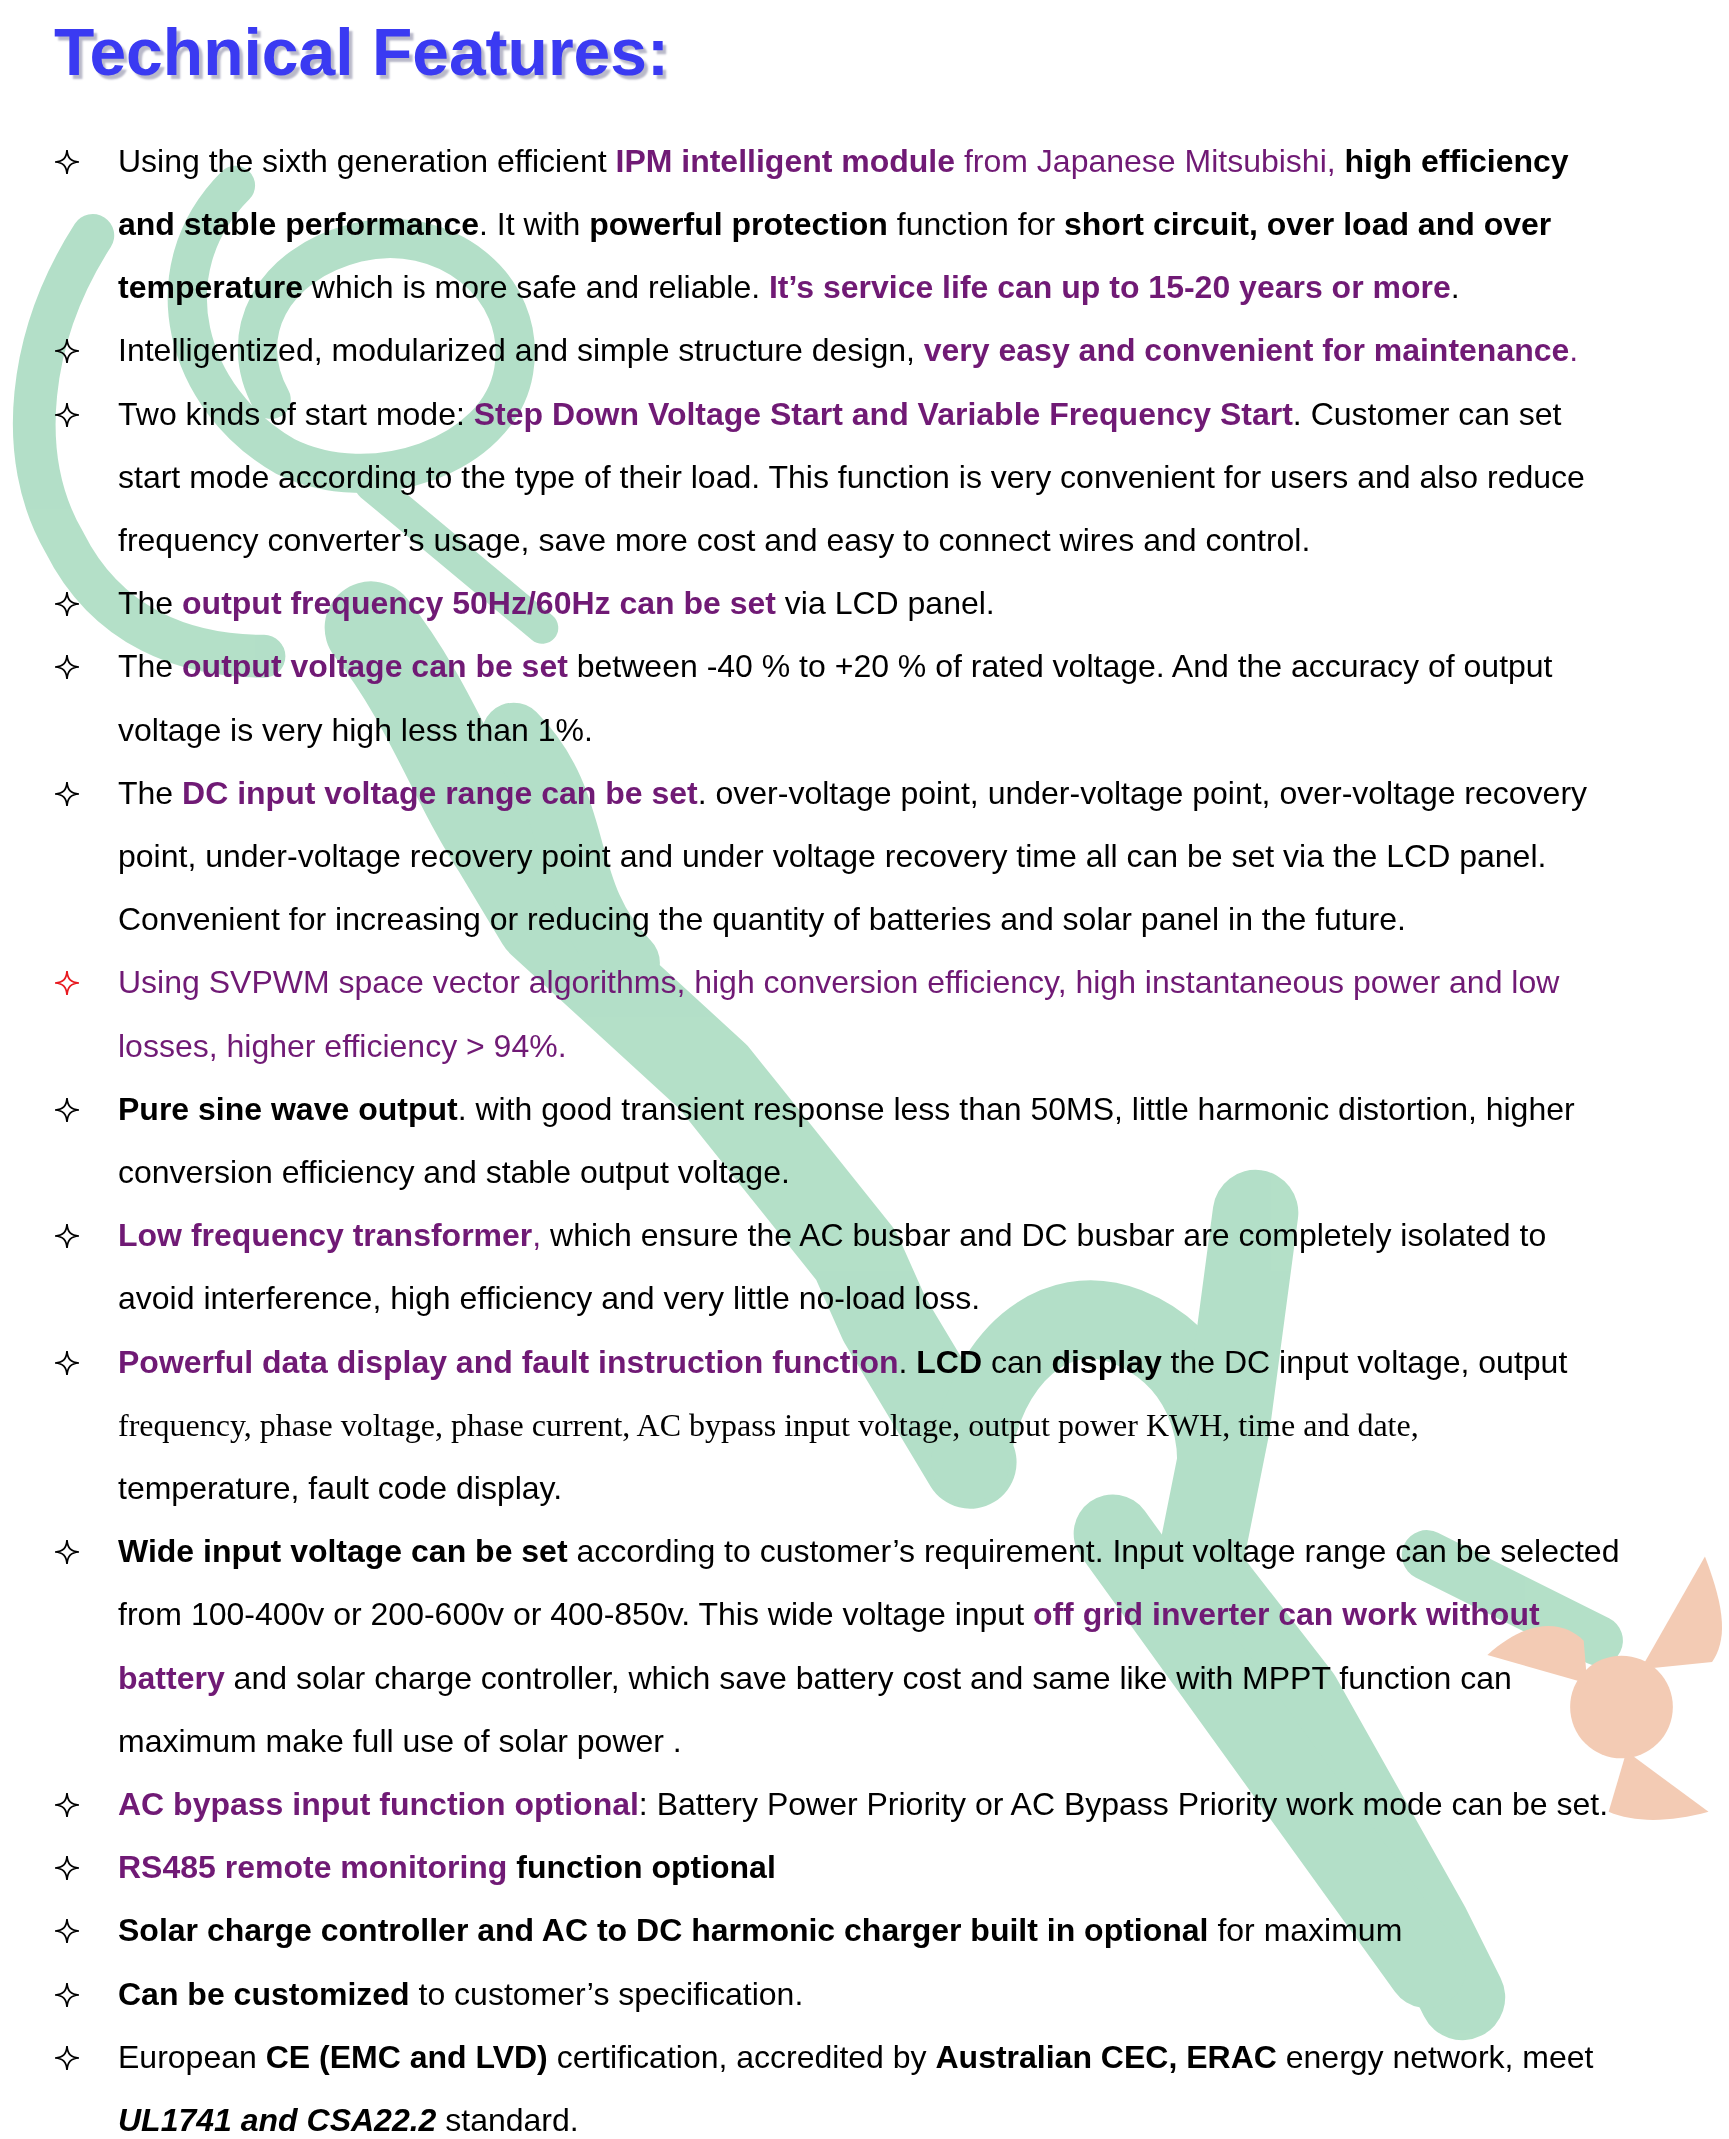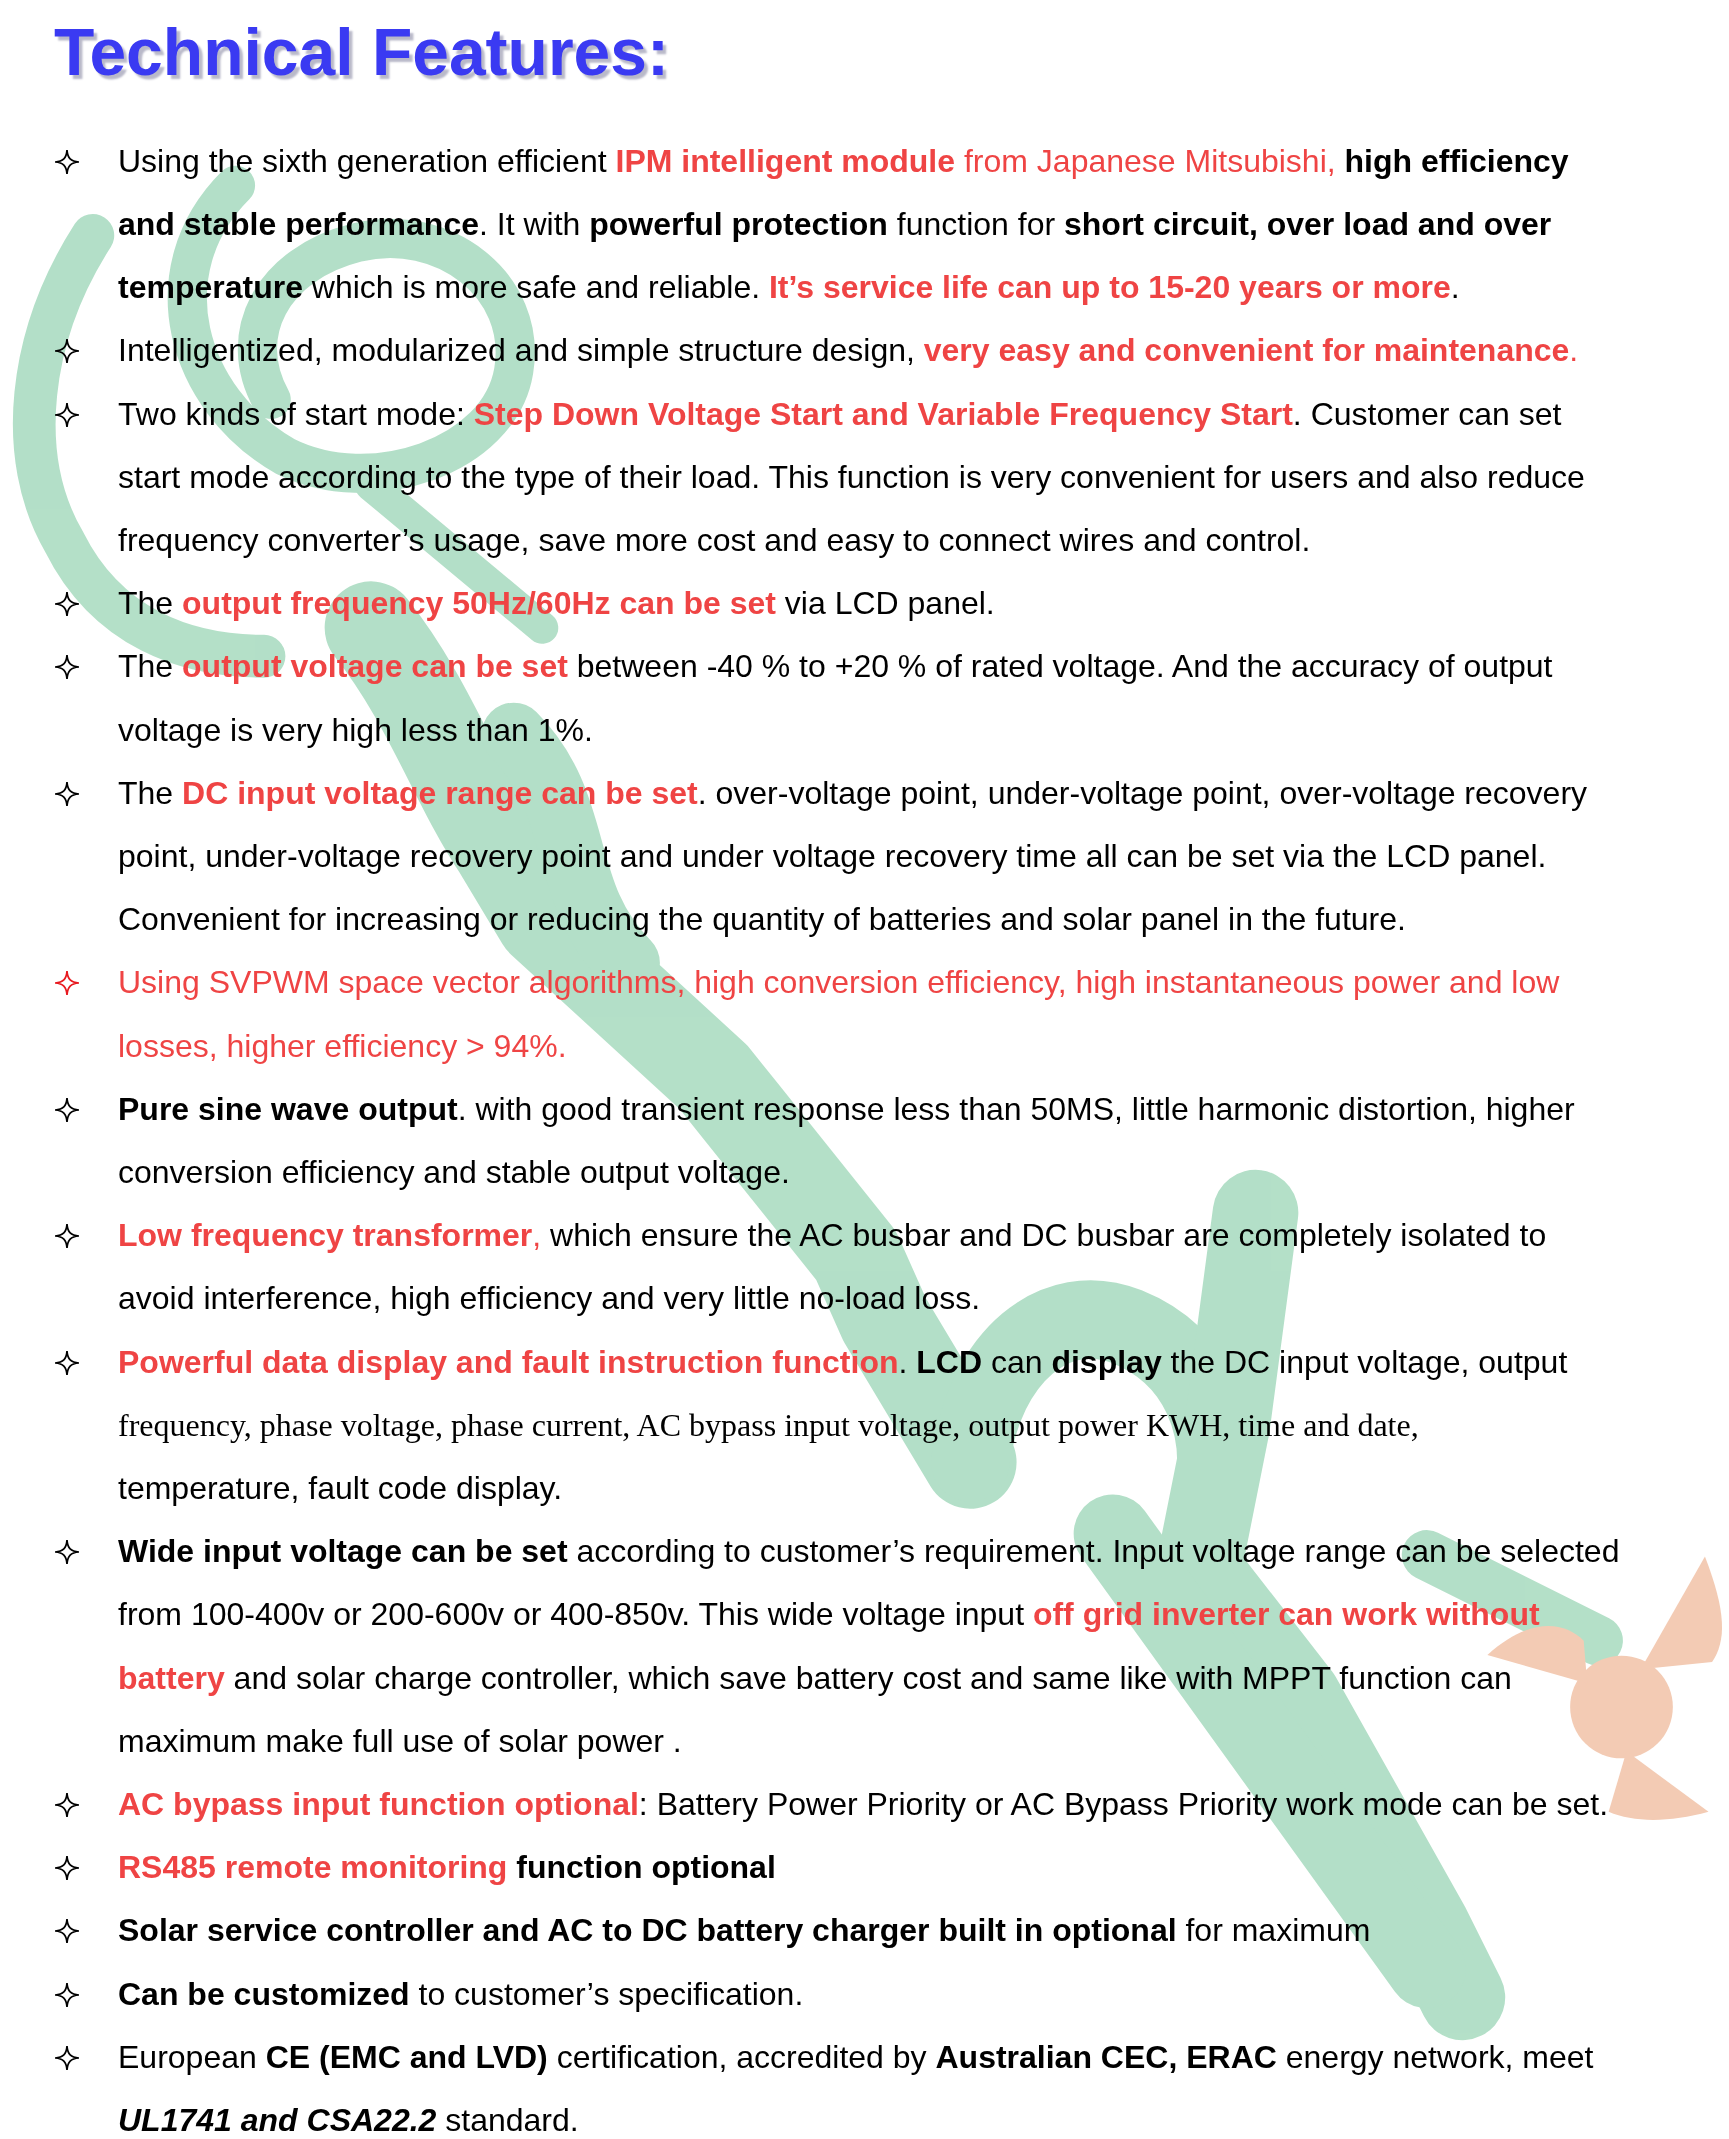--- a/index.html
+++ b/index.html
@@ -8,21 +8,21 @@
   .watermark { position: absolute; left: 0; top: 0; width: 1730px; height: 2140px; z-index: 0; pointer-events: none; }
   .title { position: absolute; left: 54px; top: 14.3px; z-index: 2; margin: 0;
            font-family: "Liberation Sans", sans-serif; font-weight: bold; font-size: 66px;
            color: #3a3af2; text-shadow: 3.6px 3.6px 2.1px #b9b9c9; letter-spacing: 0px; }
   .features { position: absolute; left: 0; top: 0; z-index: 2; width: 1730px; }
   .line { position: absolute; left: 0; height: 43px; white-space: nowrap; font-size: 32px; line-height: 43px; mix-blend-mode: multiply; }
   .bullet { position: absolute; left: 53px; top: 0; width: 27px; height: 43px; display: flex; align-items: center; justify-content: center; }
   .bullet svg { width: 26px; height: 26px; }
   .text { position: absolute; left: 118px; top: 0; }
   .b { font-weight: bold; }
-  .red { color: #ef4444; }
+  .red { color: #701a75; }
 </style>
 </head>
 <body>
 
 <svg class="watermark" viewBox="0 0 2425 3000" xmlns="http://www.w3.org/2000/svg">
   <g fill="none" stroke="#b2dfc7" stroke-linecap="round" stroke-linejoin="round" opacity="0.98">
 
     <path d="M130 330 C 40 470, 20 640, 90 760 C 150 880, 260 920, 370 920" stroke-width="60"></path>
 
     <path d="M330 260 C 210 380, 260 560, 400 640 C 520 700, 700 640, 720 520 C 740 400, 620 310, 500 340 C 380 370, 330 470, 380 560" stroke-width="55"></path>
@@ -197,21 +197,21 @@
         </svg>
       </span>
       <span class="text"><span class="b red" style="white-space: pre;">RS485 remote monitoring</span><span class="b" style="white-space: pre;"> function optional</span></span>
     </div>
     <div class="line" style="top: 1909px;">
       <span class="bullet">
         <svg viewBox="0 0 24 24">
           <path d="M12 1 C12.6 8.5 15.5 11.4 23 12 C15.5 12.6 12.6 15.5 12 23 C11.4 15.5 8.5 12.6 1 12 C8.5 11.4 11.4 8.5 12 1 Z" fill="none" stroke="#000000" stroke-width="1.6"></path>
         </svg>
       </span>
-      <span class="text"><span class="b" style="white-space: pre;">Solar service controller and AC to DC battery charger built in optional</span><span style="white-space: pre;"> for maximum</span></span>
+      <span class="text"><span class="b" style="white-space: pre;">Solar charge controller and AC to DC harmonic charger built in optional</span><span style="white-space: pre;"> for maximum</span></span>
     </div>
     <div class="line" style="top: 1973px;">
       <span class="bullet">
         <svg viewBox="0 0 24 24">
           <path d="M12 1 C12.6 8.5 15.5 11.4 23 12 C15.5 12.6 12.6 15.5 12 23 C11.4 15.5 8.5 12.6 1 12 C8.5 11.4 11.4 8.5 12 1 Z" fill="none" stroke="#000000" stroke-width="1.6"></path>
         </svg>
       </span>
       <span class="text"><span class="b" style="white-space: pre;">Can be customized</span><span style="white-space: pre;"> to customer’s specification.</span></span>
     </div>
     <div class="line" style="top: 2036px;">

